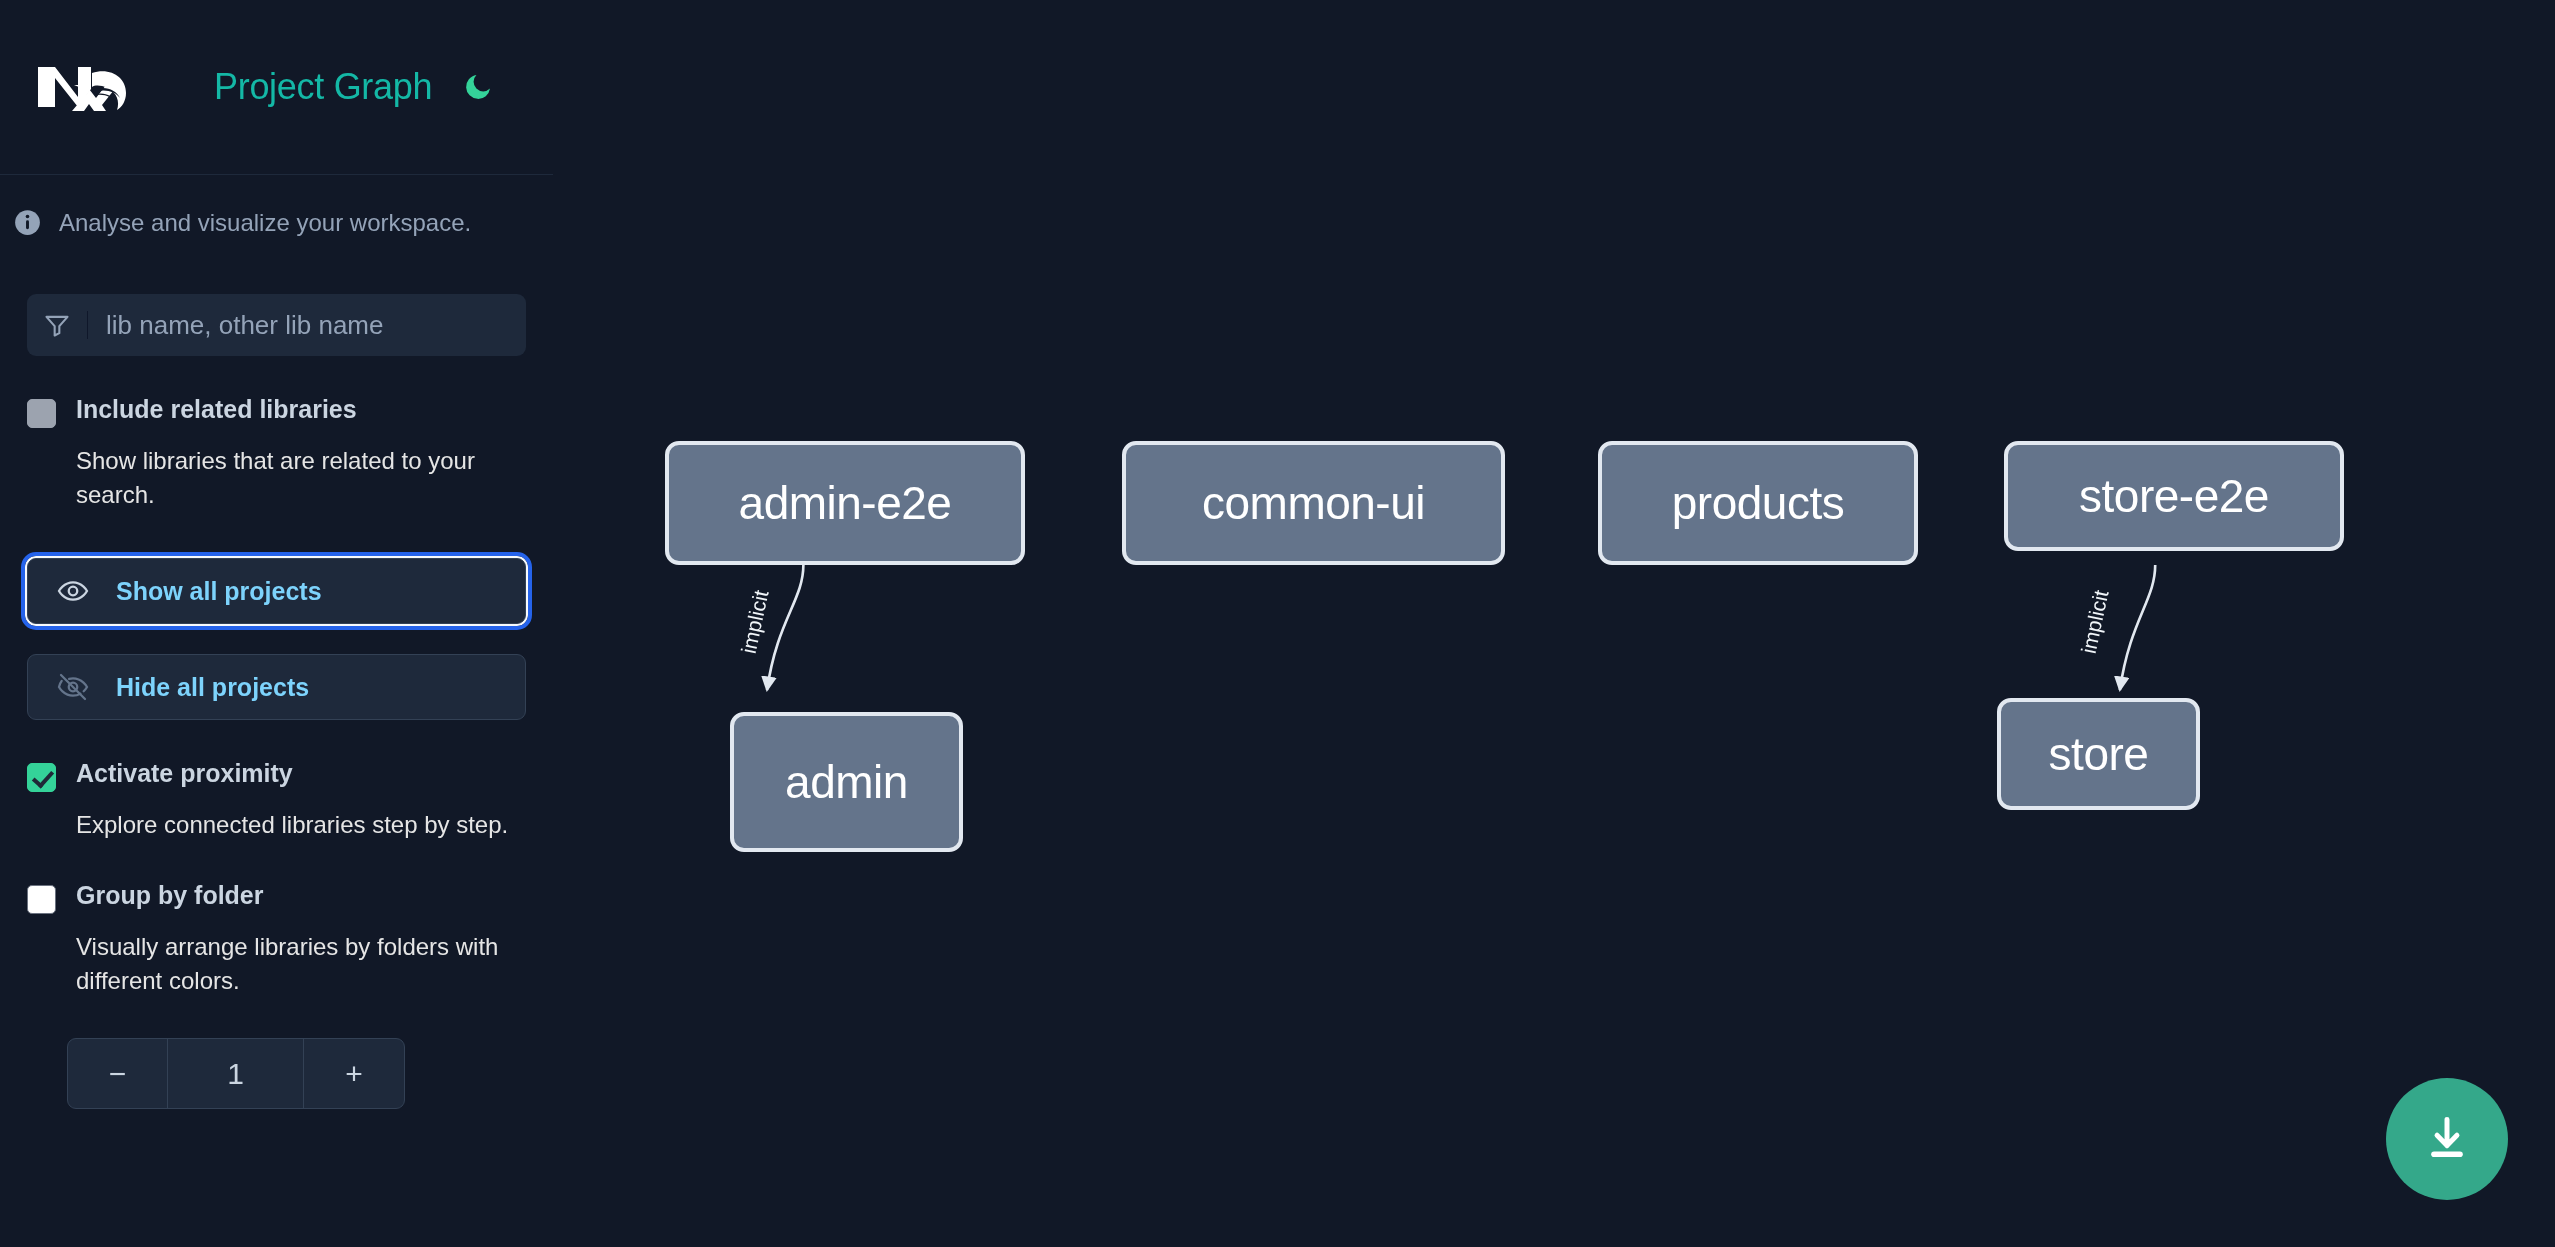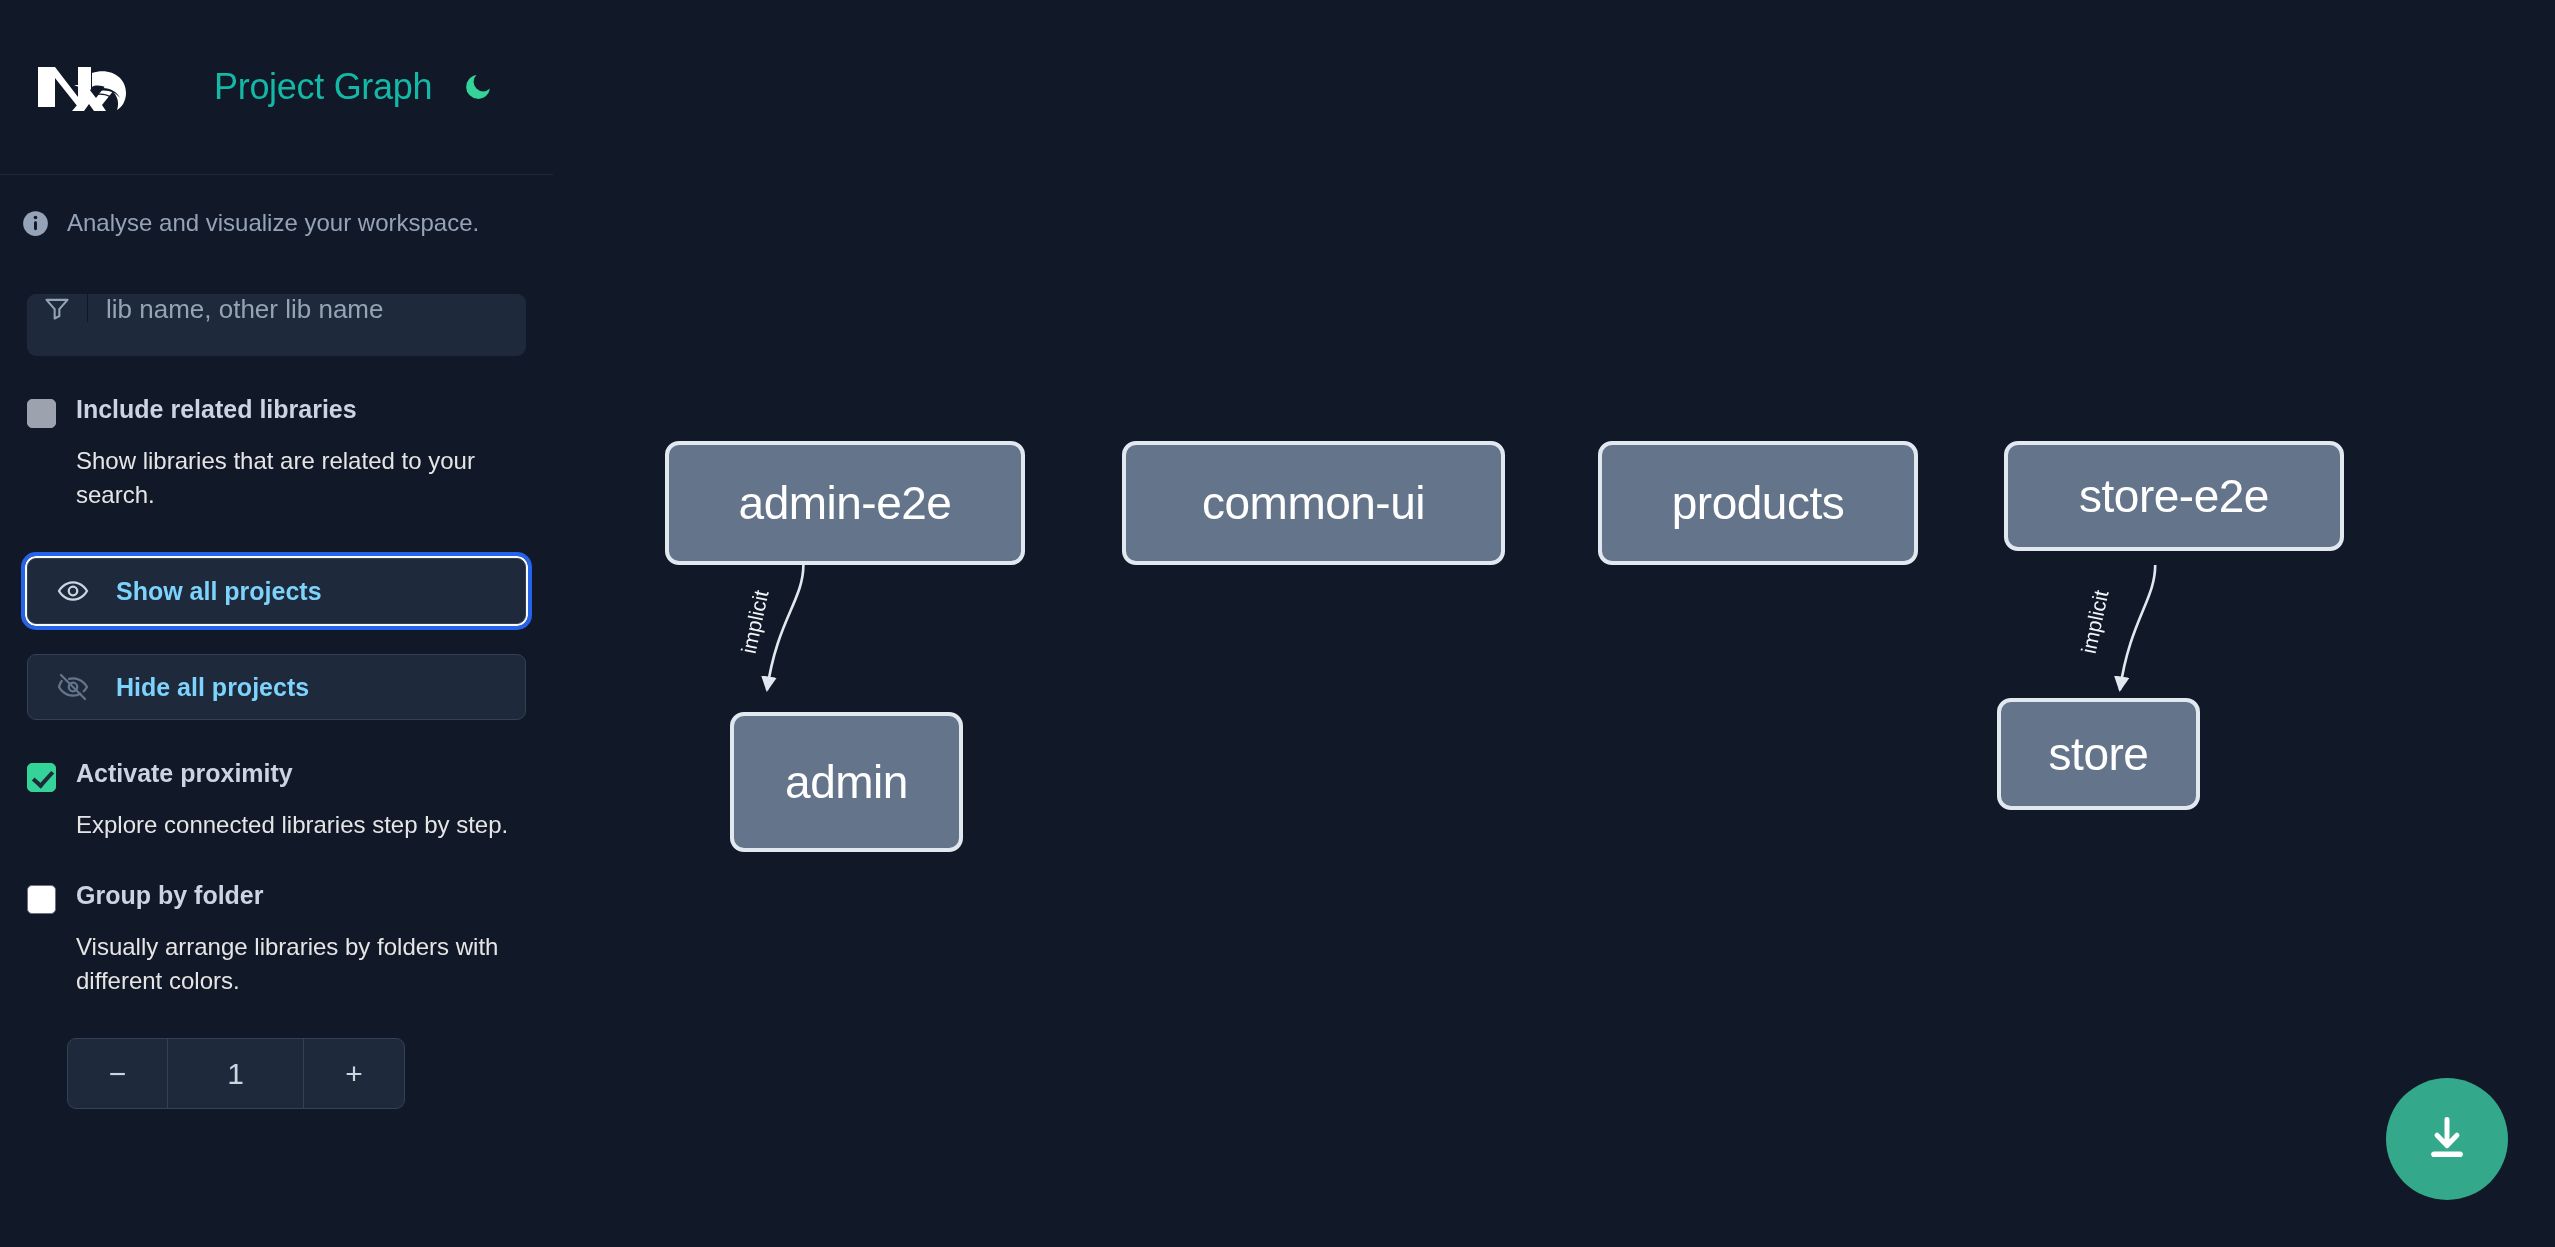--- a/index.html
+++ b/index.html
@@ -30,32 +30,32 @@
     font-size: 36px; font-weight: 500; color: #14b8a6;
     margin-left: 85px; letter-spacing: -0.3px; white-space: nowrap;
   }
   .theme-toggle {
     margin-left: 28px; width: 36px; height: 36px;
     display: flex; align-items: center; justify-content: center;
     cursor: pointer;
   }
 
   .tagline-row {
-    display: flex; align-items: center;
-    padding: 34px 34px 0 22px;
+    display: flex; align-items: flex-start;
+    padding: 34px 34px 0 14px;
     gap: 18px;
   }
   .info-icon { width: 27px; height: 27px; flex: 0 0 27px; }
   .tagline { font-size: 24px; color: #94a3b8; white-space: nowrap; }
 
   .panel { padding: 0 27px; }
 
   .filter-row {
     margin: 57px 0 0 0;
-    display: flex; align-items: flex-start;
+    display: flex; align-items: center;
     height: 62px;
     border-radius: 9px;
     overflow: hidden;
     background: #1e293b;
   }
   .filter-icon-box {
     width: 61px; flex: 0 0 61px;
     display: flex; align-items: center; justify-content: center;
     background: #1e293b;
     border-right: 1px solid #0f172a;

